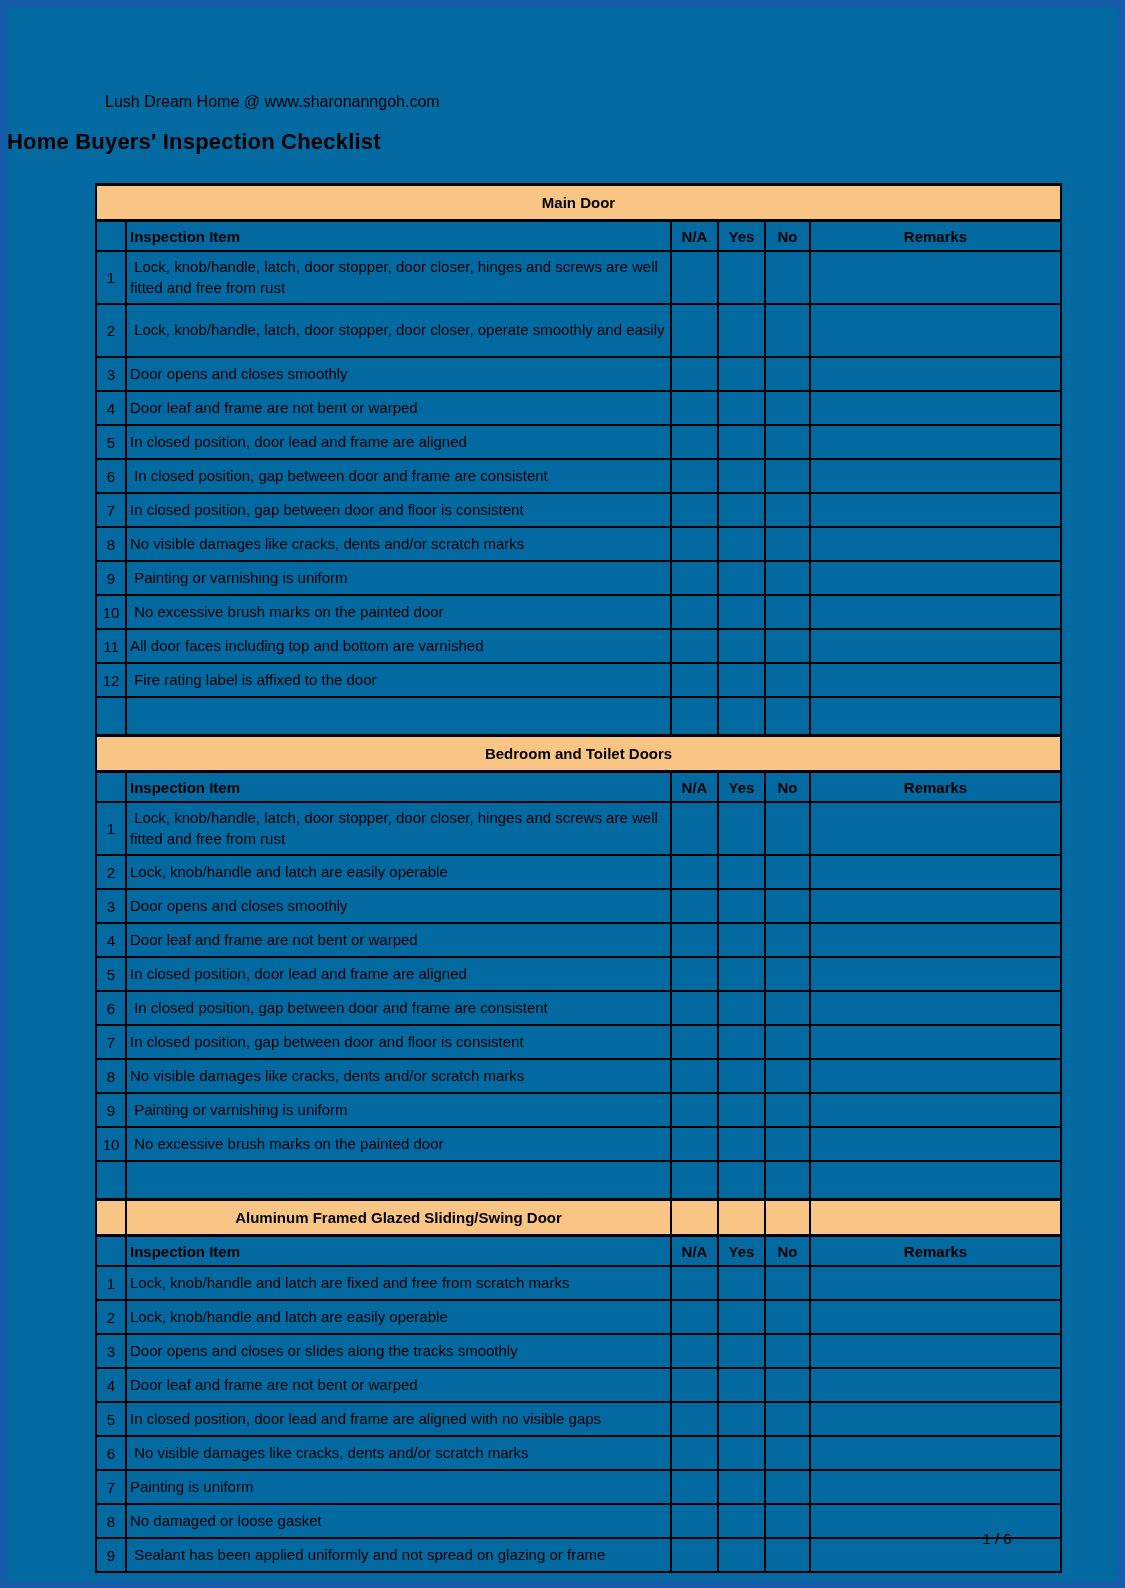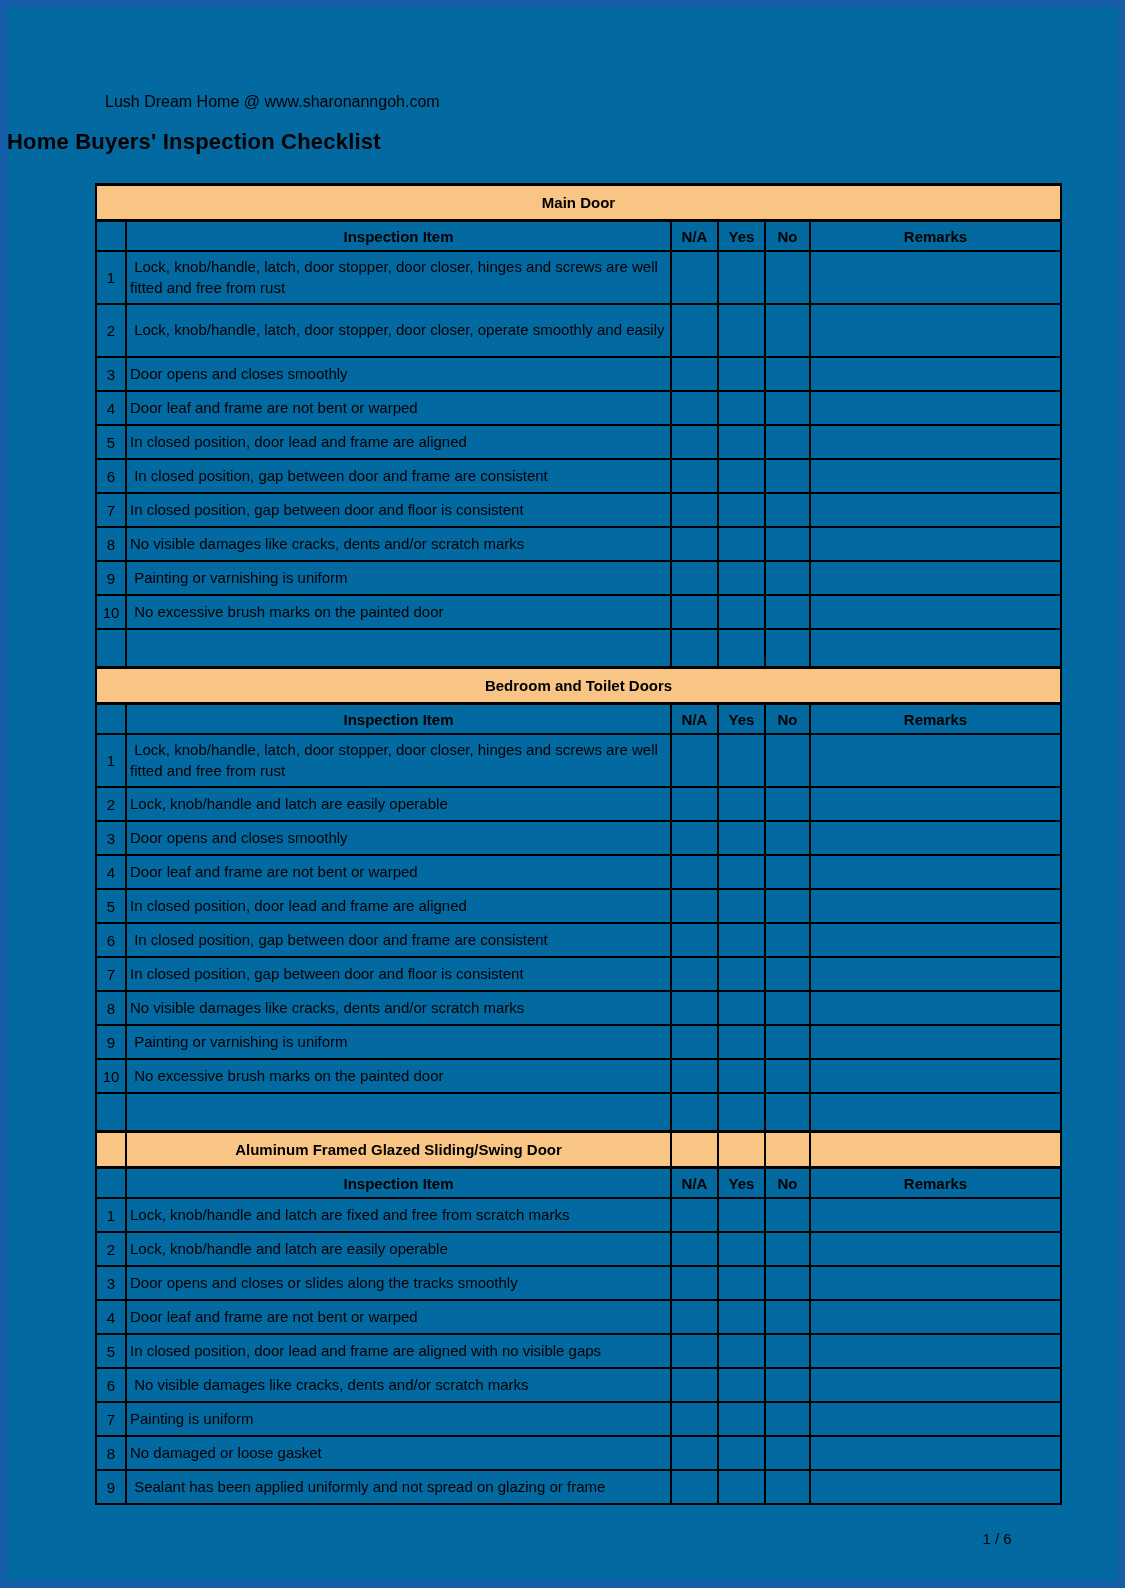--- a/index.html
+++ b/index.html
@@ -51,21 +51,21 @@
     border-top-width: 3px;
     border-bottom-width: 3px;
     height: 29px;
   }
   td.banner-title {
     text-align: center;
     font-weight: bold;
     font-size: 20px;
   }
   tr.col-header-row td { font-weight: bold; height: 24px; }
-  td.item-header { text-align: center; }
+  td.item-header { text-align: left; }
   td.center { text-align: center; }
   td.row-num { text-align: center; padding: 2px 1px; }
   td.item-cell { white-space: pre-wrap; line-height: 1.35; }
   tr.item-row td { height: 28px; }
   tr.item-row.tall td { height: 47px; }
   tr.empty-row td { height: 32px; }
   .page-number {
     position: absolute;
     left: 955px;
     top: 1510px;
@@ -177,20 +177,36 @@
           <td></td>
         </tr>
         <tr class="item-row">
           <td class="row-num">10</td>
           <td class="item-cell"> No excessive brush marks on the painted door</td>
           <td class="center"></td>
           <td class="center"></td>
           <td class="center"></td>
           <td></td>
         </tr>
+        <tr class="item-row">
+          <td class="row-num">11</td>
+          <td class="item-cell">All door faces including top and bottom are varnished</td>
+          <td class="center"></td>
+          <td class="center"></td>
+          <td class="center"></td>
+          <td></td>
+        </tr>
+        <tr class="item-row">
+          <td class="row-num">12</td>
+          <td class="item-cell"> Fire rating label is affixed to the door</td>
+          <td class="center"></td>
+          <td class="center"></td>
+          <td class="center"></td>
+          <td></td>
+        </tr>
         <tr class="empty-row">
           <td class="row-num"></td>
           <td class="item-cell"></td>
           <td class="center"></td>
           <td class="center"></td>
           <td class="center"></td>
           <td></td>
         </tr>
         <tr class="banner-row">
           <td class="banner-title" colspan="6">Bedroom and Toilet Doors</td>

